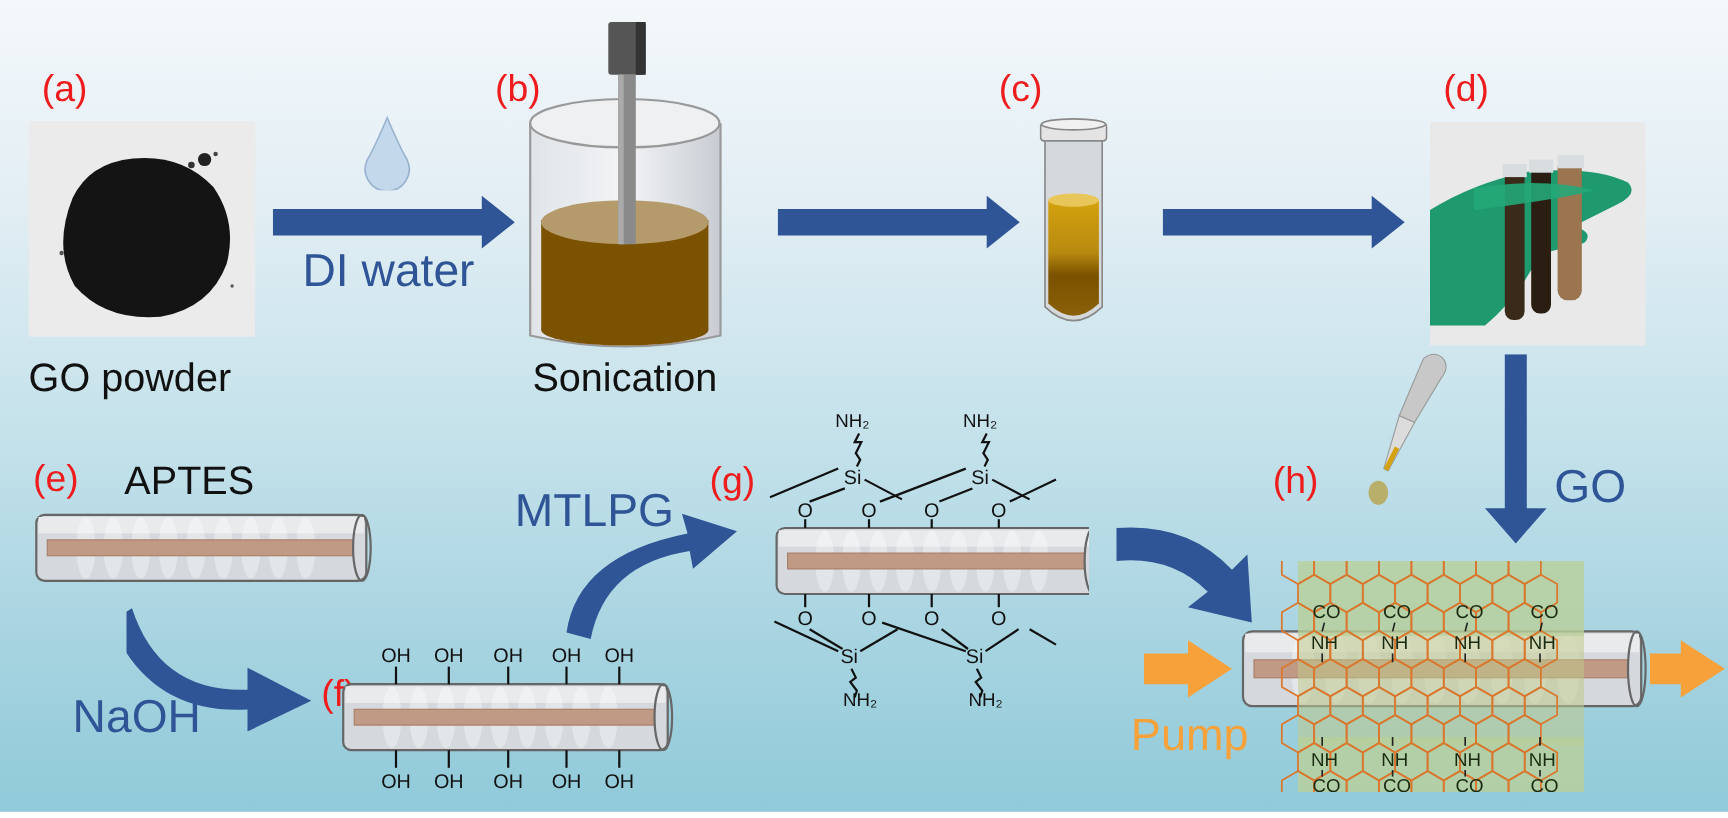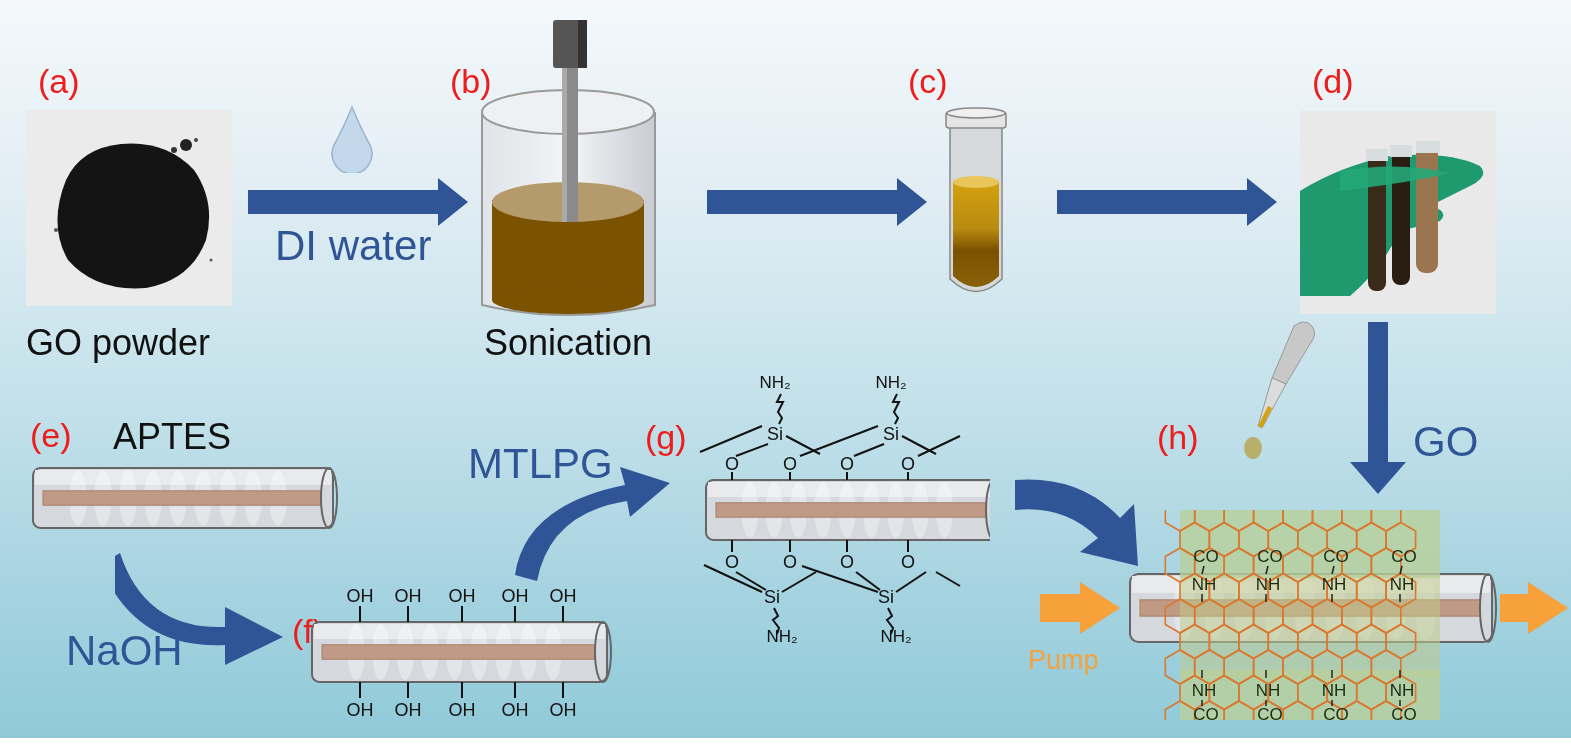--- a/index.html
+++ b/index.html
@@ -390,14 +390,14 @@
         <line x1="360" y1="84" x2="360" y2="92" stroke="#222" stroke-width="1.5"></line>
         <line x1="360" y1="160" x2="360" y2="168" stroke="#222" stroke-width="1.5"></line>
         <text x="362" y="186" font-size="17" fill="#1a2a10" text-anchor="middle">NH</text>
         <line x1="360" y1="190" x2="360" y2="196" stroke="#222" stroke-width="1.5"></line>
         <text x="364" y="210" font-size="17" fill="#1a2a10" text-anchor="middle">CO</text>
       </g>
     <g id="h-pumpout">
         <polygon points="460,84 488,84 488,72 528,98 488,124 488,112 460,112" fill="#f7a13a"></polygon>
       </g>
   </svg>
-  <span class="abs" style="left:1028px;top:645px;color:#f7a13a;font-size:27px;">Pump</span>
+  <span class="abs" style="left:1028px;top:645px;color:#f7a13a;font-size:41px;">Pump</span>
 </div>
 
 </body></html>

